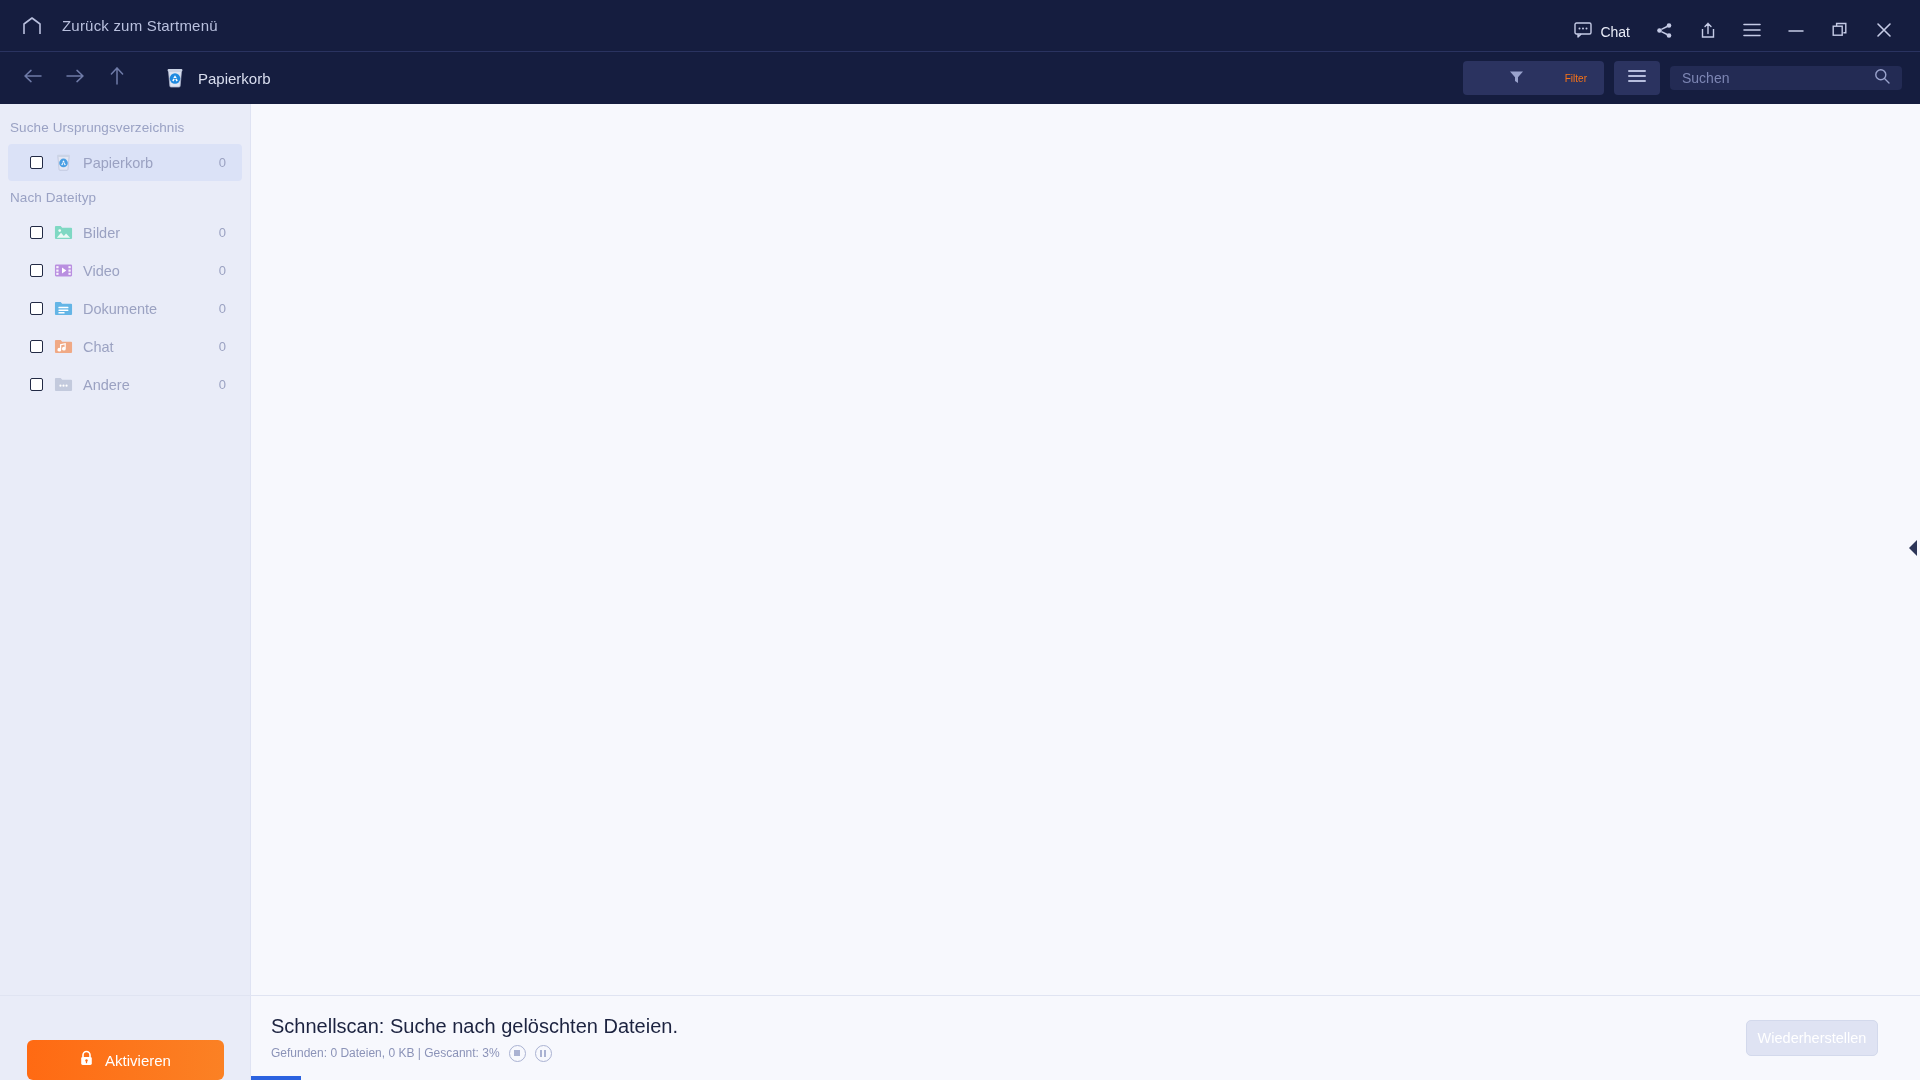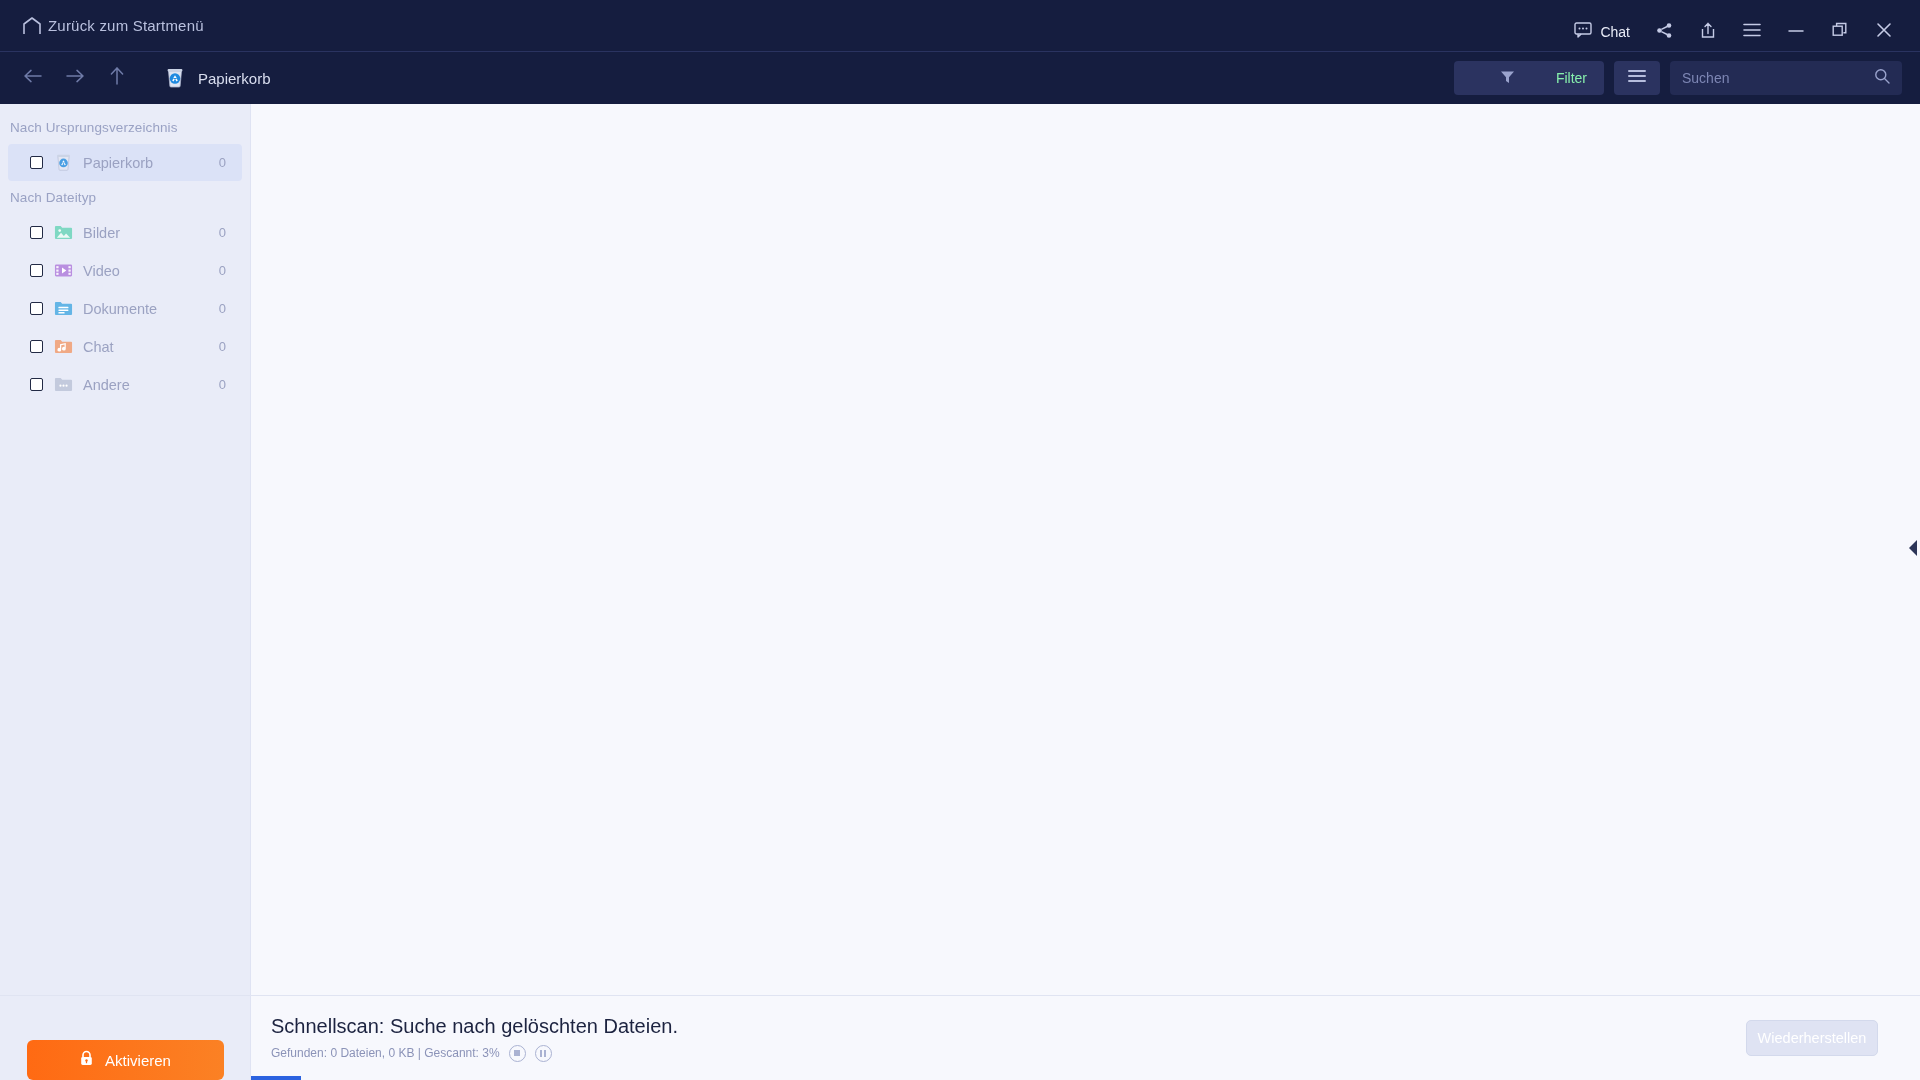--- a/index.html
+++ b/index.html
@@ -12,21 +12,21 @@
   #app { position: relative; width: 1920px; height: 1080px; display: flex; flex-direction: column; }
 
   
   .titlebar {
     height: 52px; flex: 0 0 52px;
     background: #151d3f;
     display: flex; align-items: center;
     border-bottom: 1px solid #2a3360;
     position: relative;
   }
-  .home-group { display: flex; align-items: center; gap: 6px; padding-left: 22px; }
+  .home-group { display: flex; align-items: center; gap: 20px; padding-left: 22px; }
   .home-icon { width: 20px; height: 18px; display: block; }
   .home-label { color: #b9c0de; font-size: 15px; letter-spacing: .2px; }
   .title-right {
     position: absolute; right: 14px; top: 0; height: 64px;
     display: flex; align-items: center; gap: 0;
   }
   .tb-btn {
     width: 44px; height: 52px;
     display: flex; align-items: center; justify-content: center;
     color: #c5cbe6; cursor: pointer;
@@ -55,27 +55,27 @@
 
   .nav-right {
     position: absolute; right: 18px; top: 0; height: 52px;
     display: flex; align-items: center; gap: 10px;
   }
   .filter-btn {
     height: 34px; padding: 0 17px 0 13px; border-radius: 4px;
     background: #2b3360; display: flex; align-items: center; gap: 8px;
     cursor: pointer;
   }
-  .filter-btn span { color: #86efac; font-size: 14px; margin-left: 33px; }
+  .filter-btn span { color: #f97316; font-size: 10px; margin-left: 33px; }
   .view-btn {
     width: 46px; height: 34px; border-radius: 4px; background: #2b3360;
     display: flex; align-items: center; justify-content: center; cursor: pointer;
   }
   .search-box {
-    width: 232px; height: 34px; border-radius: 4px; background: #232b54;
+    width: 232px; height: 24px; border-radius: 4px; background: #232b54;
     display: flex; align-items: center; padding: 0 12px; position: relative;
   }
   .search-box input {
     flex: 1; background: transparent; border: none; outline: none;
     color: #c8cee9; font-size: 14px; font-family: "Liberation Sans", sans-serif;
   }
   .search-box input::placeholder { color: #7d86b4; }
 
   
   .body-row { flex: 1 1 auto; display: flex; min-height: 0; background: #f7f8fd; }
@@ -311,21 +311,21 @@
         </span>
       </div>
     </div>
   </div>
 
   <div class="body-row">
 
     <div class="sidebar">
       <div class="side-scroll">
 
-        <div class="side-group-title">Nach Ursprungsverzeichnis</div>
+        <div class="side-group-title">Suche Ursprungsverzeichnis</div>
         <div class="side-item active">
           <span class="cb"></span>
           <span class="side-ico">
             <svg width="19" height="19" viewBox="0 0 22 22">
               <path d="M4.5 4h13l-1.4 15.2a1 1 0 0 1-1 .8H6.9a1 1 0 0 1-1-.8z" fill="#e3e7f4" stroke="#b6bed6" stroke-width="0.8"></path>
               <rect x="3.6" y="2" width="14.8" height="2.6" rx="1" fill="#ccd4e6"></rect>
               <circle cx="11" cy="11.5" r="5" fill="#4a9fe3"></circle>
               <path d="M11 8.5l1.6 2.5H9.4z" fill="#fff"></path>
               <path d="M8.4 13.5l1.2-2 1.2.7-1.2 2z" fill="#fff"></path>
               <path d="M13.6 13.5l-1.2-2-1.2.7 1.2 2z" fill="#fff"></path>

